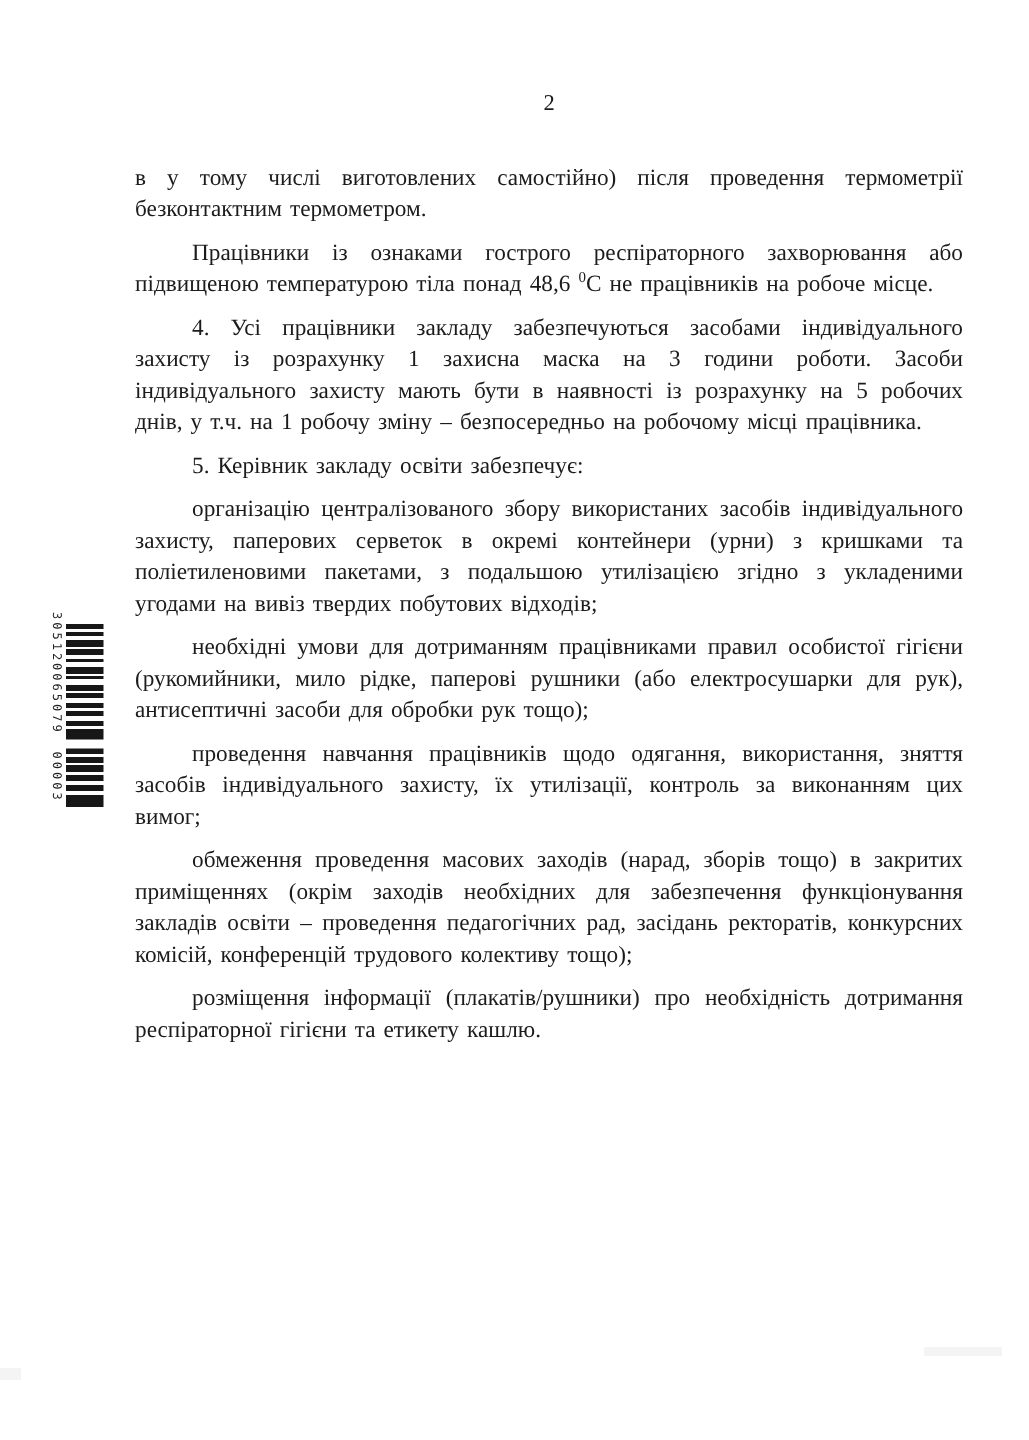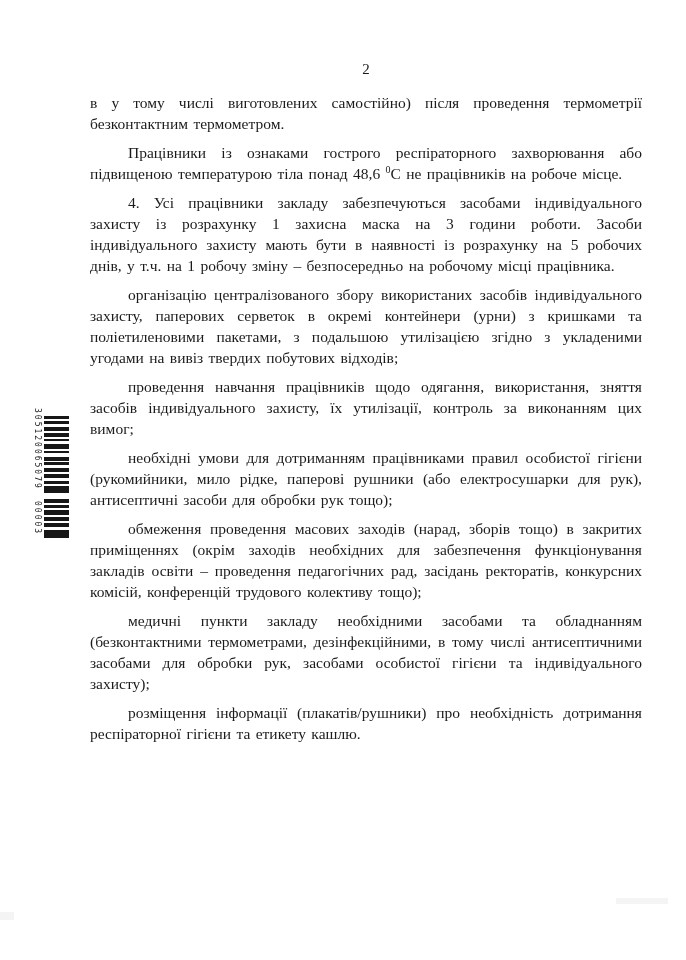--- a/index.html
+++ b/index.html
@@ -25,21 +25,21 @@
     left: 90px; top: 92px; width: 552px;
     font-size: 15.5px; line-height: 21px;
     color: #1b1b1b;
     text-align: justify;
     word-spacing: 1.5px;
   }
   .text-block p {
     margin: 8px 0 0 0;
     text-indent: 38px;
   }
-  .text-block p:first-child { margin-top: 0; }
+  .text-block p:first-child { margin-top: 16px; }
   .text-block p.noindent { text-indent: 0; }
   .text-block sup {
     font-size: 10px;
     line-height: 0;
   }
   
   .bc-digits {
     position: absolute;
     font-family: "DejaVu Sans Mono", monospace;
     font-size: 8px;
@@ -98,24 +98,24 @@
 
   <span class="bc-digits g1">305120065079</span>
   <div class="bc-bars g1"></div>
   <span class="bc-digits g2">00003</span>
   <div class="bc-bars g2"></div>
 
   <div class="text-block">
     <p class="noindent">в у тому числі виготовлених самостійно) після проведення термометрії безконтактним термометром.</p>
     <p><span>Працівники із ознаками гострого респіраторного захворювання або підвищеною температурою тіла понад 48,6 </span><sup>0</sup><span>С не працівників на робоче місце.</span></p>
     <p>4. Усі працівники закладу забезпечуються засобами індивідуального захисту із розрахунку 1 захисна маска на 3 години роботи. Засоби індивідуального захисту мають бути в наявності із розрахунку на 5 робочих днів, у т.ч. на 1 робочу зміну – безпосередньо на робочому місці працівника.</p>
+    <p>5. Керівник закладу освіти забезпечує:</p>
     <p>організацію централізованого збору використаних засобів індивідуального захисту, паперових серветок в окремі контейнери (урни) з кришками та поліетиленовими пакетами, з подальшою утилізацією згідно з укладеними угодами на вивіз твердих побутових відходів;</p>
+    <p>необхідні умови для дотриманням працівниками правил особистої гігієни (рукомийники, мило рідке, паперові рушники (або електросушарки для рук), антисептичні засоби для обробки рук тощо);</p>
     <p>проведення навчання працівників щодо одягання, використання, зняття засобів індивідуального захисту, їх утилізації, контроль за виконанням цих вимог;</p>
-    <p>необхідні умови для дотриманням працівниками правил особистої гігієни (рукомийники, мило рідке, паперові рушники (або електросушарки для рук), антисептичні засоби для обробки рук тощо);</p>
     <p>обмеження проведення масових заходів (нарад, зборів тощо) в закритих приміщеннях (окрім заходів необхідних для забезпечення функціонування закладів освіти – проведення педагогічних рад, засідань ректоратів, конкурсних комісій, конференцій трудового колективу тощо);</p>
-    <p>медичні пункти закладу необхідними засобами та обладнанням (безконтактними термометрами, дезінфекційними, в тому числі антисептичними засобами для обробки рук, засобами особистої гігієни та індивідуального захисту);</p>
     <p>розміщення інформації (плакатів/рушники) про необхідність дотримання респіраторної гігієни та етикету кашлю.</p>
   </div>
 
   <div class="smudge s1"></div>
   <div class="smudge s2"></div>
 
 </div>
 
 </body></html>

